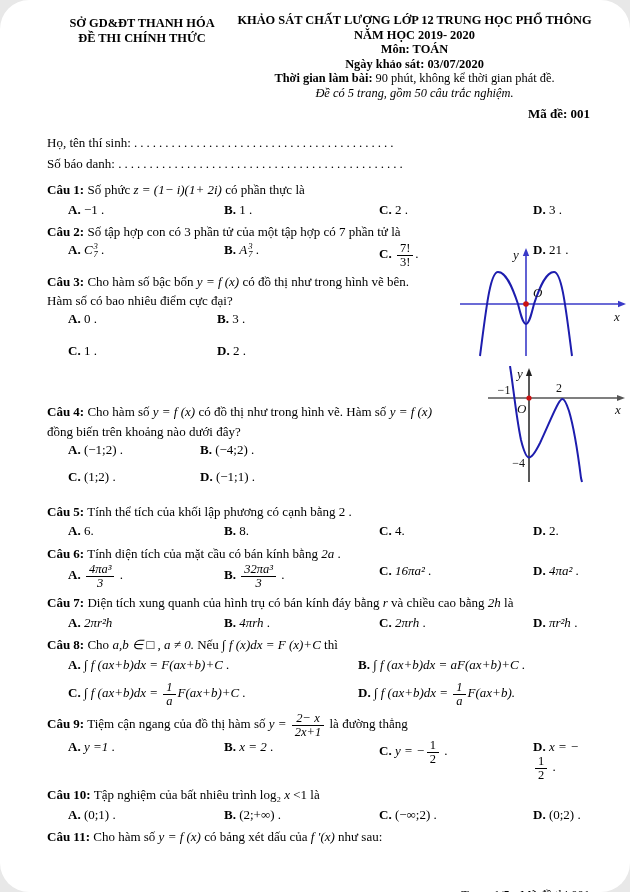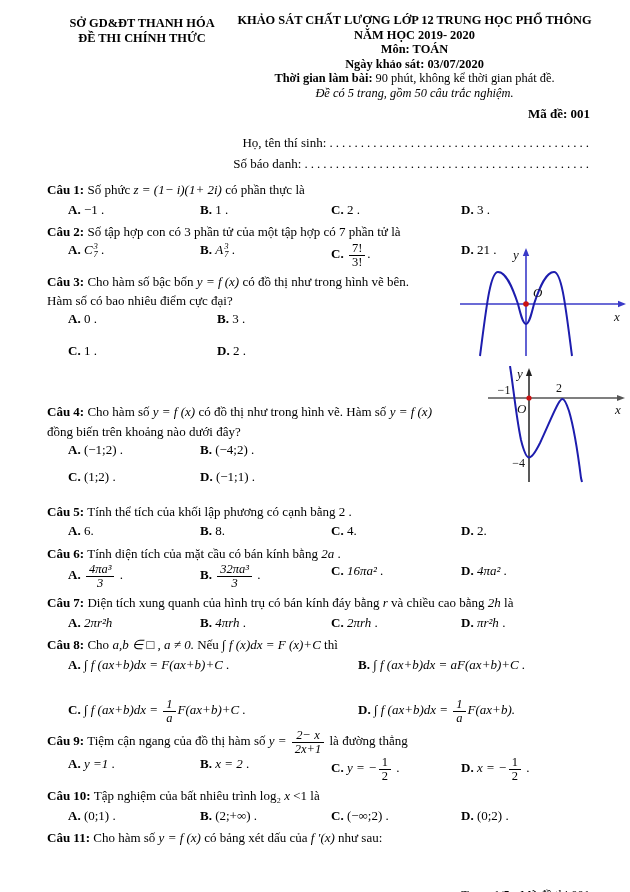--- a/index.html
+++ b/index.html
@@ -1,42 +1,42 @@
 <!DOCTYPE html>
 <html><head>
 <meta charset="utf-8">
 <style>
   html,body{margin:0;padding:0;background:#e8e8e8;}
   .page{
     position:relative;width:630px;height:892px;margin:0 auto;background:#ffffff;
     font-family:"Liberation Serif", serif;font-size:13px;line-height:1.5;color:#000;
-    box-sizing:border-box;padding:13px 38px 0 47px;overflow:hidden;
+    box-sizing:border-box;padding:13px 38px 0 47px;overflow:hidden;border-radius:29px;
   }
   .b{font-weight:bold}
   .it{font-style:italic}
   
   .header{display:flex;}
   .h-left{width:190px;text-align:center;font-size:12.4px;line-height:15px;padding-top:3px;}
   .h-right{flex:1;text-align:center;font-size:12.4px;line-height:14.6px;}
   .h-right div, .h-left div{white-space:nowrap;}
   .made{text-align:right;font-size:13px;margin:3px 2px 9px 0;}
   
   .student div{line-height:21px;white-space:nowrap;overflow:hidden;}
-  .student{margin-bottom:6px;text-align:right;}
+  .student{margin-bottom:6px;}
   .dots{letter-spacing:3px;color:#000;}
   
   .question{margin-bottom:3px;}
   .stem .qb{font-weight:bold;}
   .m{font-style:italic;}
   .mn{font-style:normal;}
   .opts{padding-left:21px;}
   .olabel{font-weight:bold;}
-  .c4{display:grid;grid-template-columns:132px 131px 130px auto;}
+  .c4{display:grid;grid-template-columns:132px 131px 130px auto;gap:24px;}
   .c2n{display:grid;grid-template-columns:132px auto;}
-  .c2w{display:grid;grid-template-columns:290px auto;row-gap:24px;}
+  .c2w{display:grid;grid-template-columns:290px auto;row-gap:7px;}
   .frac{display:inline-block;text-align:center;vertical-align:-0.62em;line-height:1.05;margin:0 2px;font-size:12.5px;}
   .frac.fit{font-style:italic;}
   .fnum{display:block;border-bottom:1px solid #000;padding:0 3px;}
   .fden{display:block;padding:0 3px;}
   .scr .stack{display:inline-block;vertical-align:-0.45em;line-height:1;font-size:8.6px;font-style:italic;text-align:left;margin-left:1px;}
   .stack span{display:block;}
   #q-cau3{width:412px;margin-bottom:44px;}
   #q-cau3 .opts{line-height:1.18;gap:17px;}
   #q-cau4{width:440px;margin-bottom:16px;}
   #q-cau4 .opts{row-gap:9px;line-height:1.35;}

